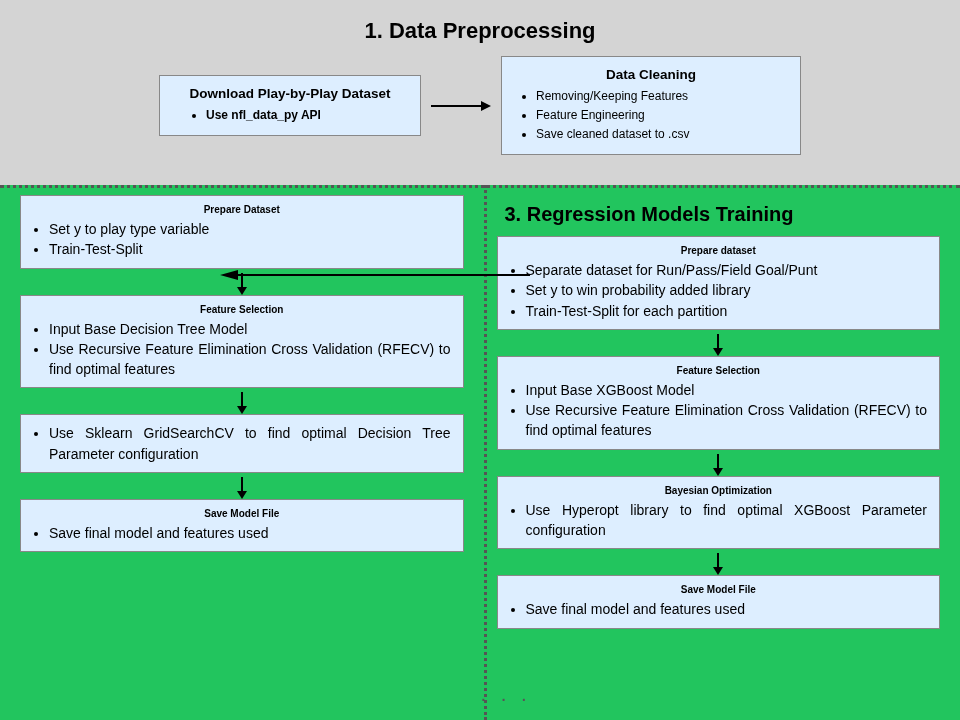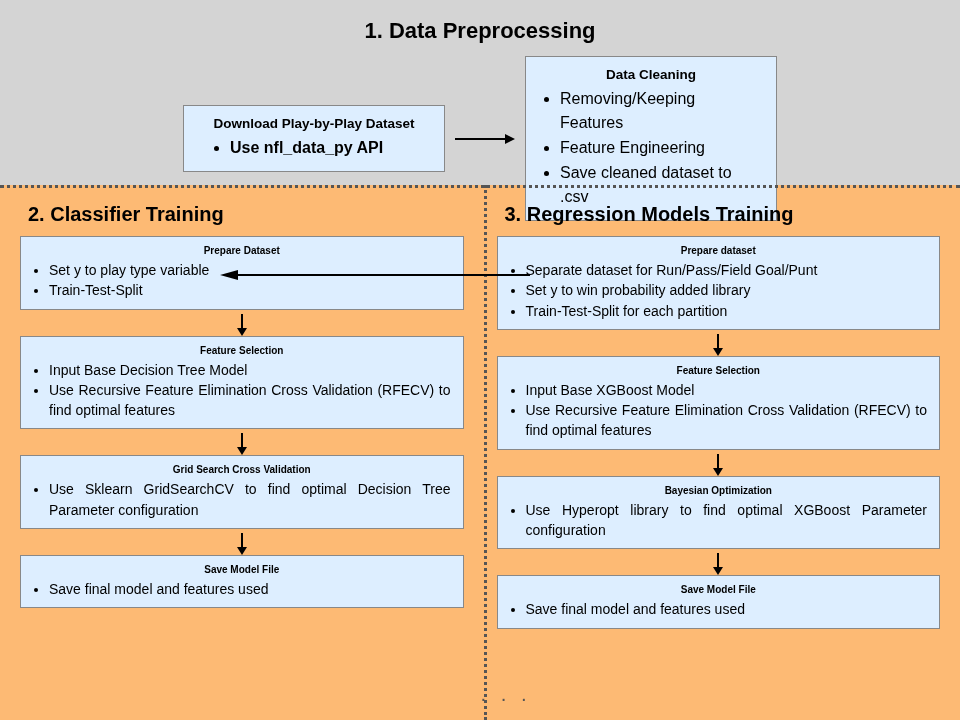--- a/index.html
+++ b/index.html
@@ -8,21 +8,21 @@
       font-family: Arial, sans-serif;
       width: 960px;
       height: 720px;
       overflow: hidden;
       position: relative;
     }
 
     .main-container {
       width: 960px;
       height: 720px;
-      background: #fdba74;
+      background: #22c55e;
       position: relative;
     }
 
     
     .section1 {
       position: absolute;
       top: 0;
       left: 0;
       right: 0;
       height: 185px;
@@ -59,42 +59,42 @@
     .box-title {
       font-weight: bold;
       font-size: 13.5px;
       text-align: center;
       margin-bottom: 5px;
     }
 
     .box ul {
       list-style: disc;
       padding-left: 18px;
-      font-size: 16px;
+      font-size: 12px;
       line-height: 1.5;
     }
 
     .box ul li {
       margin-bottom: 1px;
     }
 
     .download-box {
       width: 262px;
       text-align: center;
     }
 
     .download-box ul {
       list-style: disc;
       padding-left: 30px;
       text-align: left;
       font-weight: bold;
     }
 
     .cleaning-box {
-      width: 252px;
+      width: 300px;
     }
 
     
     .arrow-right {
       display: flex;
       align-items: center;
       margin: 0 10px;
       flex-shrink: 0;
     }
 
@@ -218,21 +218,20 @@
         </ul>
       </div>
     </div>
   </div>
 
   <div class="dotted-line"></div>
 
   <div class="sections-23">
 
     <div class="section2">
-      <div class="section-title">2.   Classifier Training</div>
       <div class="section2-flow">
 
         <div class="flow-box">
           <div class="box-title">Prepare Dataset</div>
           <ul>
             <li>Set y to play type variable</li>
             <li>Train-Test-Split</li>
           </ul>
         </div>
 
@@ -252,21 +251,20 @@
         </div>
 
         <div class="flow-arrow">
           <svg width="20" height="22" viewBox="0 0 20 22">
             <line x1="10" y1="0" x2="10" y2="14" stroke="#000" stroke-width="2"></line>
             <polygon points="5,14 15,14 10,22" fill="#000"></polygon>
           </svg>
         </div>
 
         <div class="flow-box">
-          <div class="box-title">Grid Search Cross Validation</div>
           <ul>
             <li style="text-align:justify;">Use  Sklearn  GridSearchCV  to  find  optimal Decision Tree Parameter configuration</li>
           </ul>
         </div>
 
         <div class="flow-arrow">
           <svg width="20" height="22" viewBox="0 0 20 22">
             <line x1="10" y1="0" x2="10" y2="14" stroke="#000" stroke-width="2"></line>
             <polygon points="5,14 15,14 10,22" fill="#000"></polygon>
           </svg>

